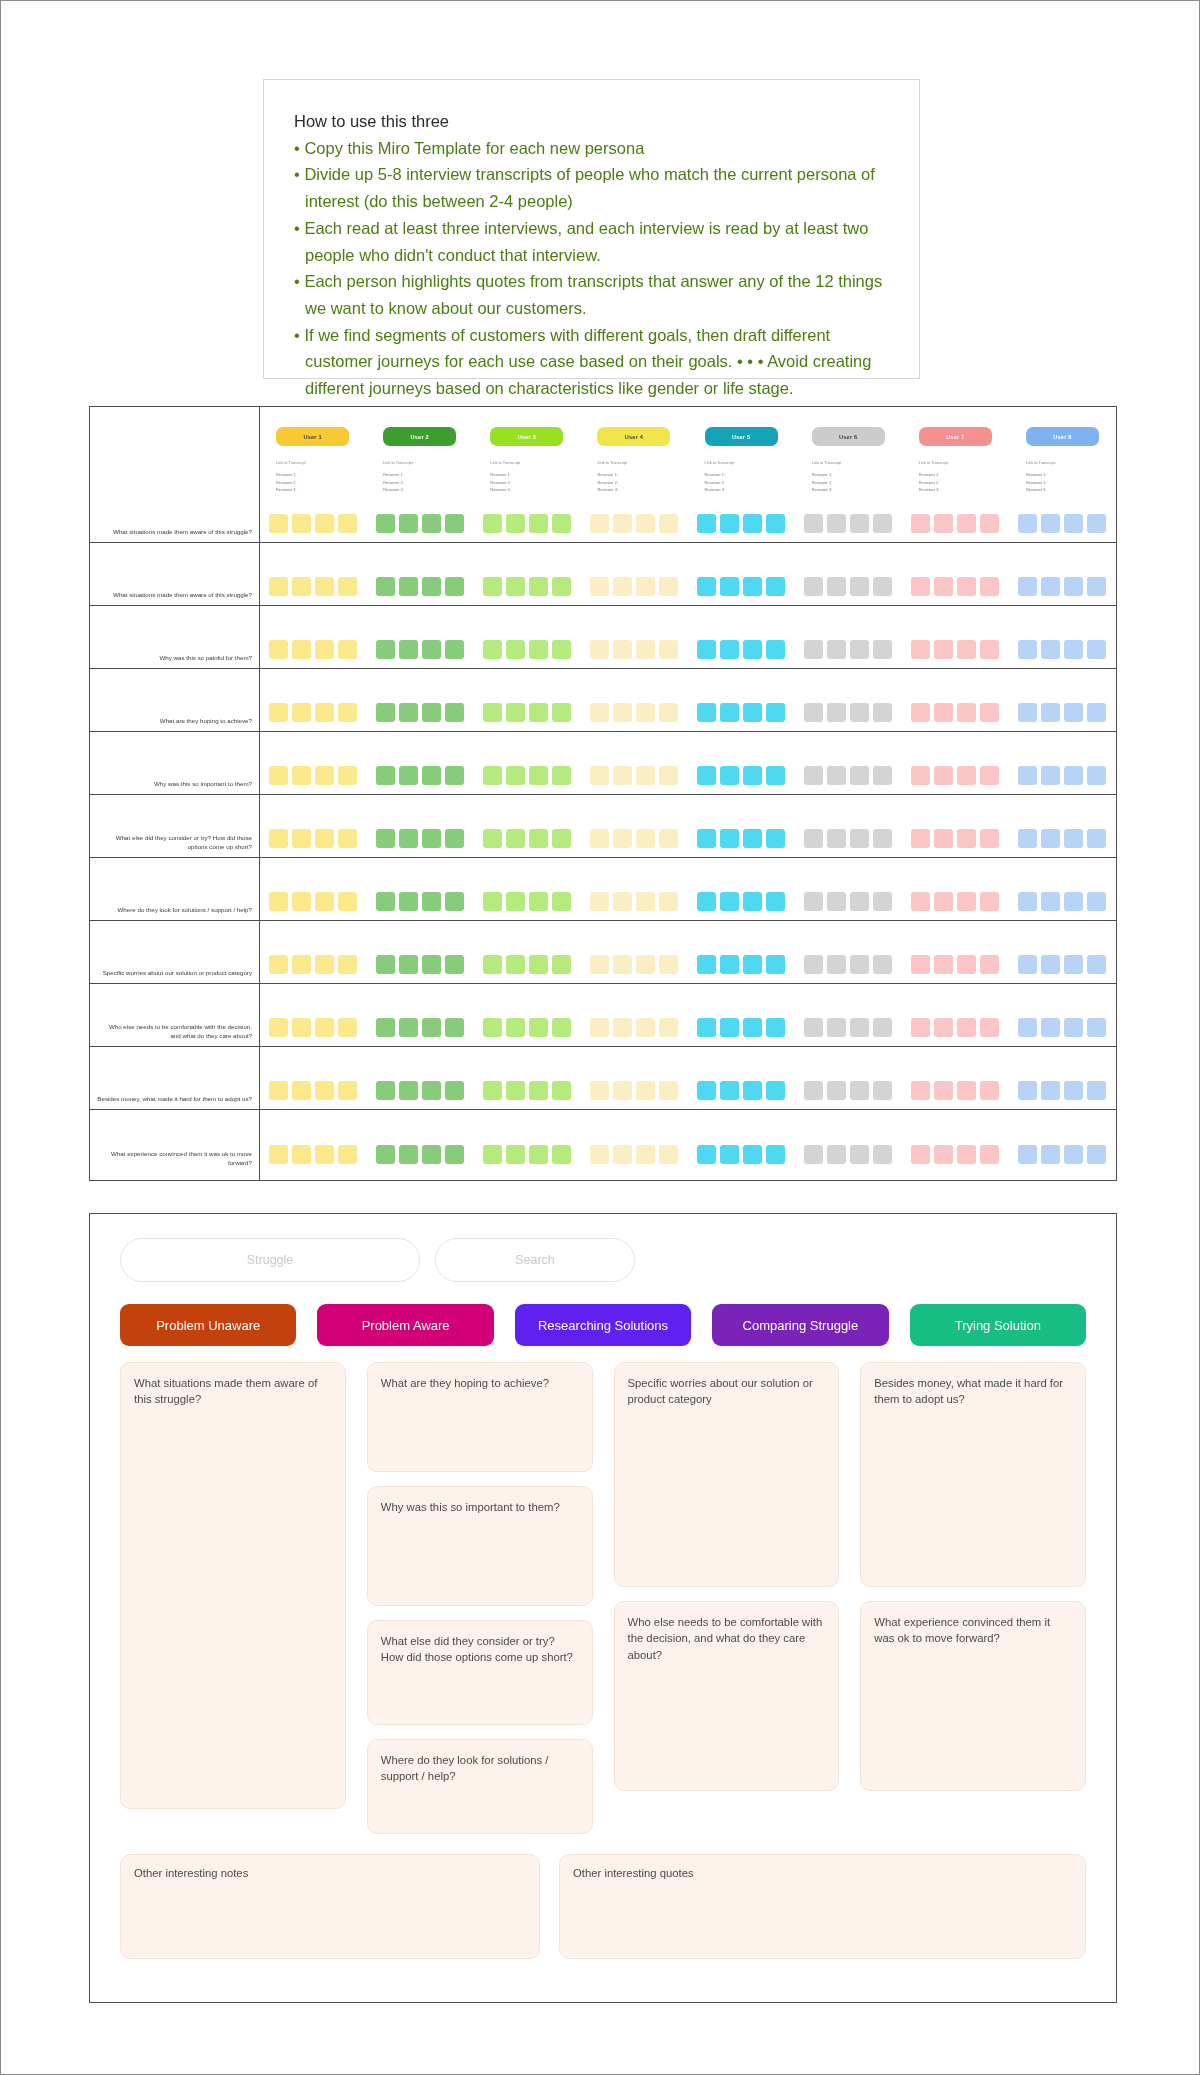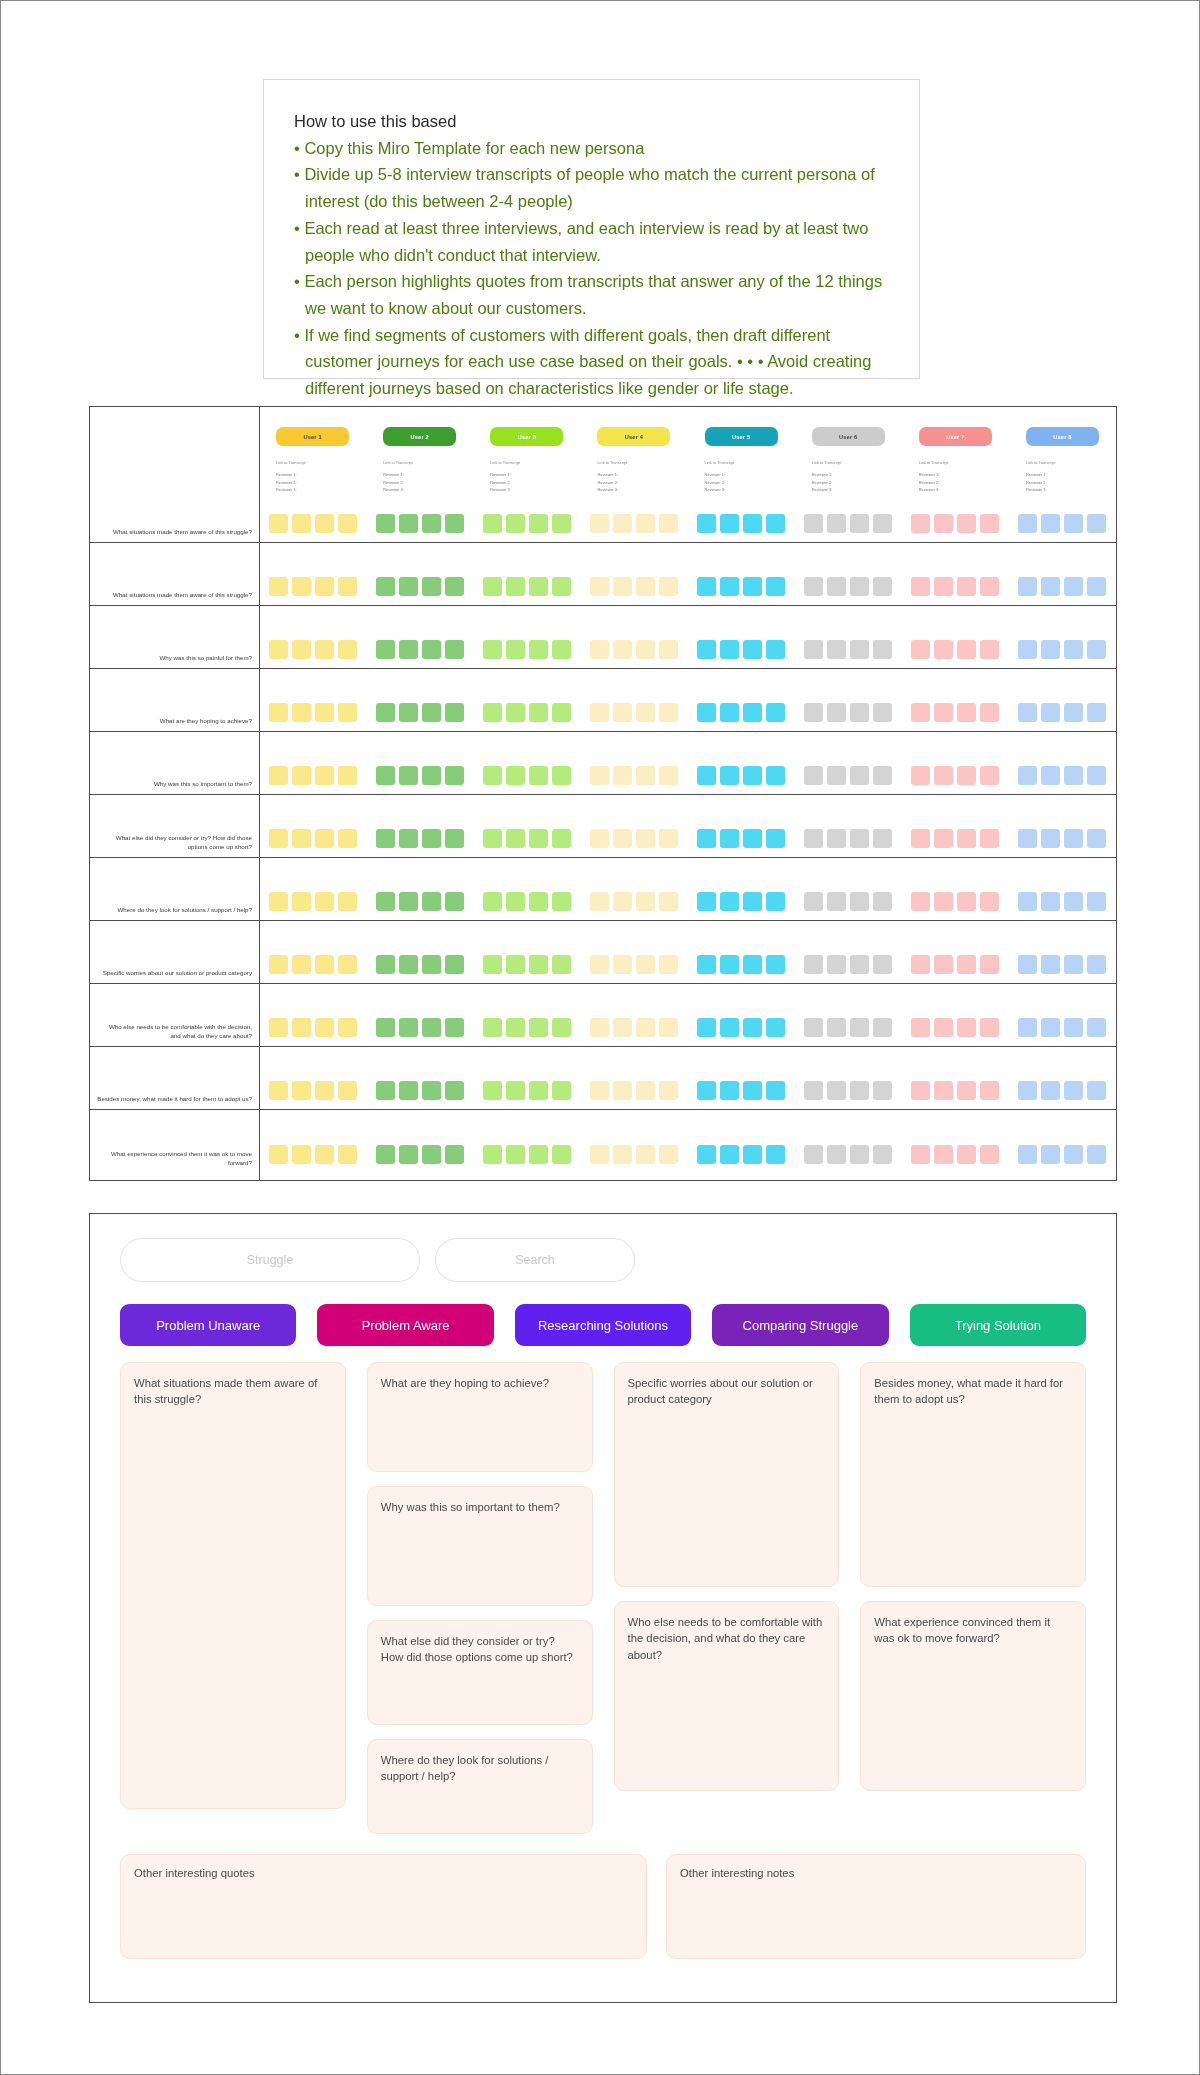--- a/index.html
+++ b/index.html
@@ -153,21 +153,21 @@
   }
   .note.n1 { flex: 0 0 527px; }
   .note.n2 { flex: 1; }
 </style>
 </head>
 <body>
 
 <div class="page">
 
   <div class="howto">
-    <div class="howto-title">How to use this based</div>
+    <div class="howto-title">How to use this three</div>
     <ul class="howto-list">
         <li>Copy this Miro Template for each new persona</li>
         <li>Divide up 5-8 interview transcripts of people who match the current persona of interest (do this between 2-4 people)</li>
         <li>Each read at least three interviews, and each interview is read by at least two people who didn't conduct that interview.</li>
         <li>Each person highlights quotes from transcripts that answer any of the 12 things we want to know about our customers.</li>
         <li>If we find segments of customers with different goals, then draft different customer journeys for each use case based on their goals. • • • Avoid creating different journeys based on characteristics like gender or life stage.</li>
         <li>Once we have quotes for each of the 12 boxes, consolidate them into a few that best express the sentiment. Edit the customer quotes down to short phrases that explain the point in words your customers actually use.</li>
       </ul>
   </div>
 
@@ -857,21 +857,21 @@
         </div>
       </div>
   </div>
 
   <div class="journey">
     <div class="filters" id="filters">
         <div class="filter-input f1">Struggle</div>
         <div class="filter-input f2">Search</div>
       </div>
     <div class="stages" id="stages">
-        <div class="stage" style="background: #6d28d9;">Problem Unaware</div>
+        <div class="stage" style="background: #c2410c;">Problem Unaware</div>
         <div class="stage" style="background: rgb(209, 0, 118);">Problem Aware</div>
         <div class="stage" style="background: rgb(95, 32, 240);">Researching Solutions</div>
         <div class="stage" style="background: rgb(122, 35, 184);">Comparing Struggle</div>
         <div class="stage" style="background: rgb(23, 189, 131);">Trying Solution</div>
       </div>
     <div class="cols" id="cols">
         <div class="col">
           <div class="qcard h-tall">What situations made them aware of this struggle?</div>
         </div>
         <div class="col">
@@ -883,18 +883,18 @@
         <div class="col">
           <div class="qcard h-large">Specific worries about our solution or product category</div>
           <div class="qcard h-lower">Who else needs to be comfortable with the decision, and what do they care about?</div>
         </div>
         <div class="col">
           <div class="qcard h-large">Besides money, what made it hard for them to adopt us?</div>
           <div class="qcard h-lower">What experience convinced them it was ok to move forward?</div>
         </div>
       </div>
     <div class="notes-row" id="notes">
+        <div class="note n2">Other interesting notes</div>
         <div class="note n1">Other interesting quotes</div>
-        <div class="note n2">Other interesting notes</div>
       </div>
   </div>
 
 </div>
 
 </body></html>

